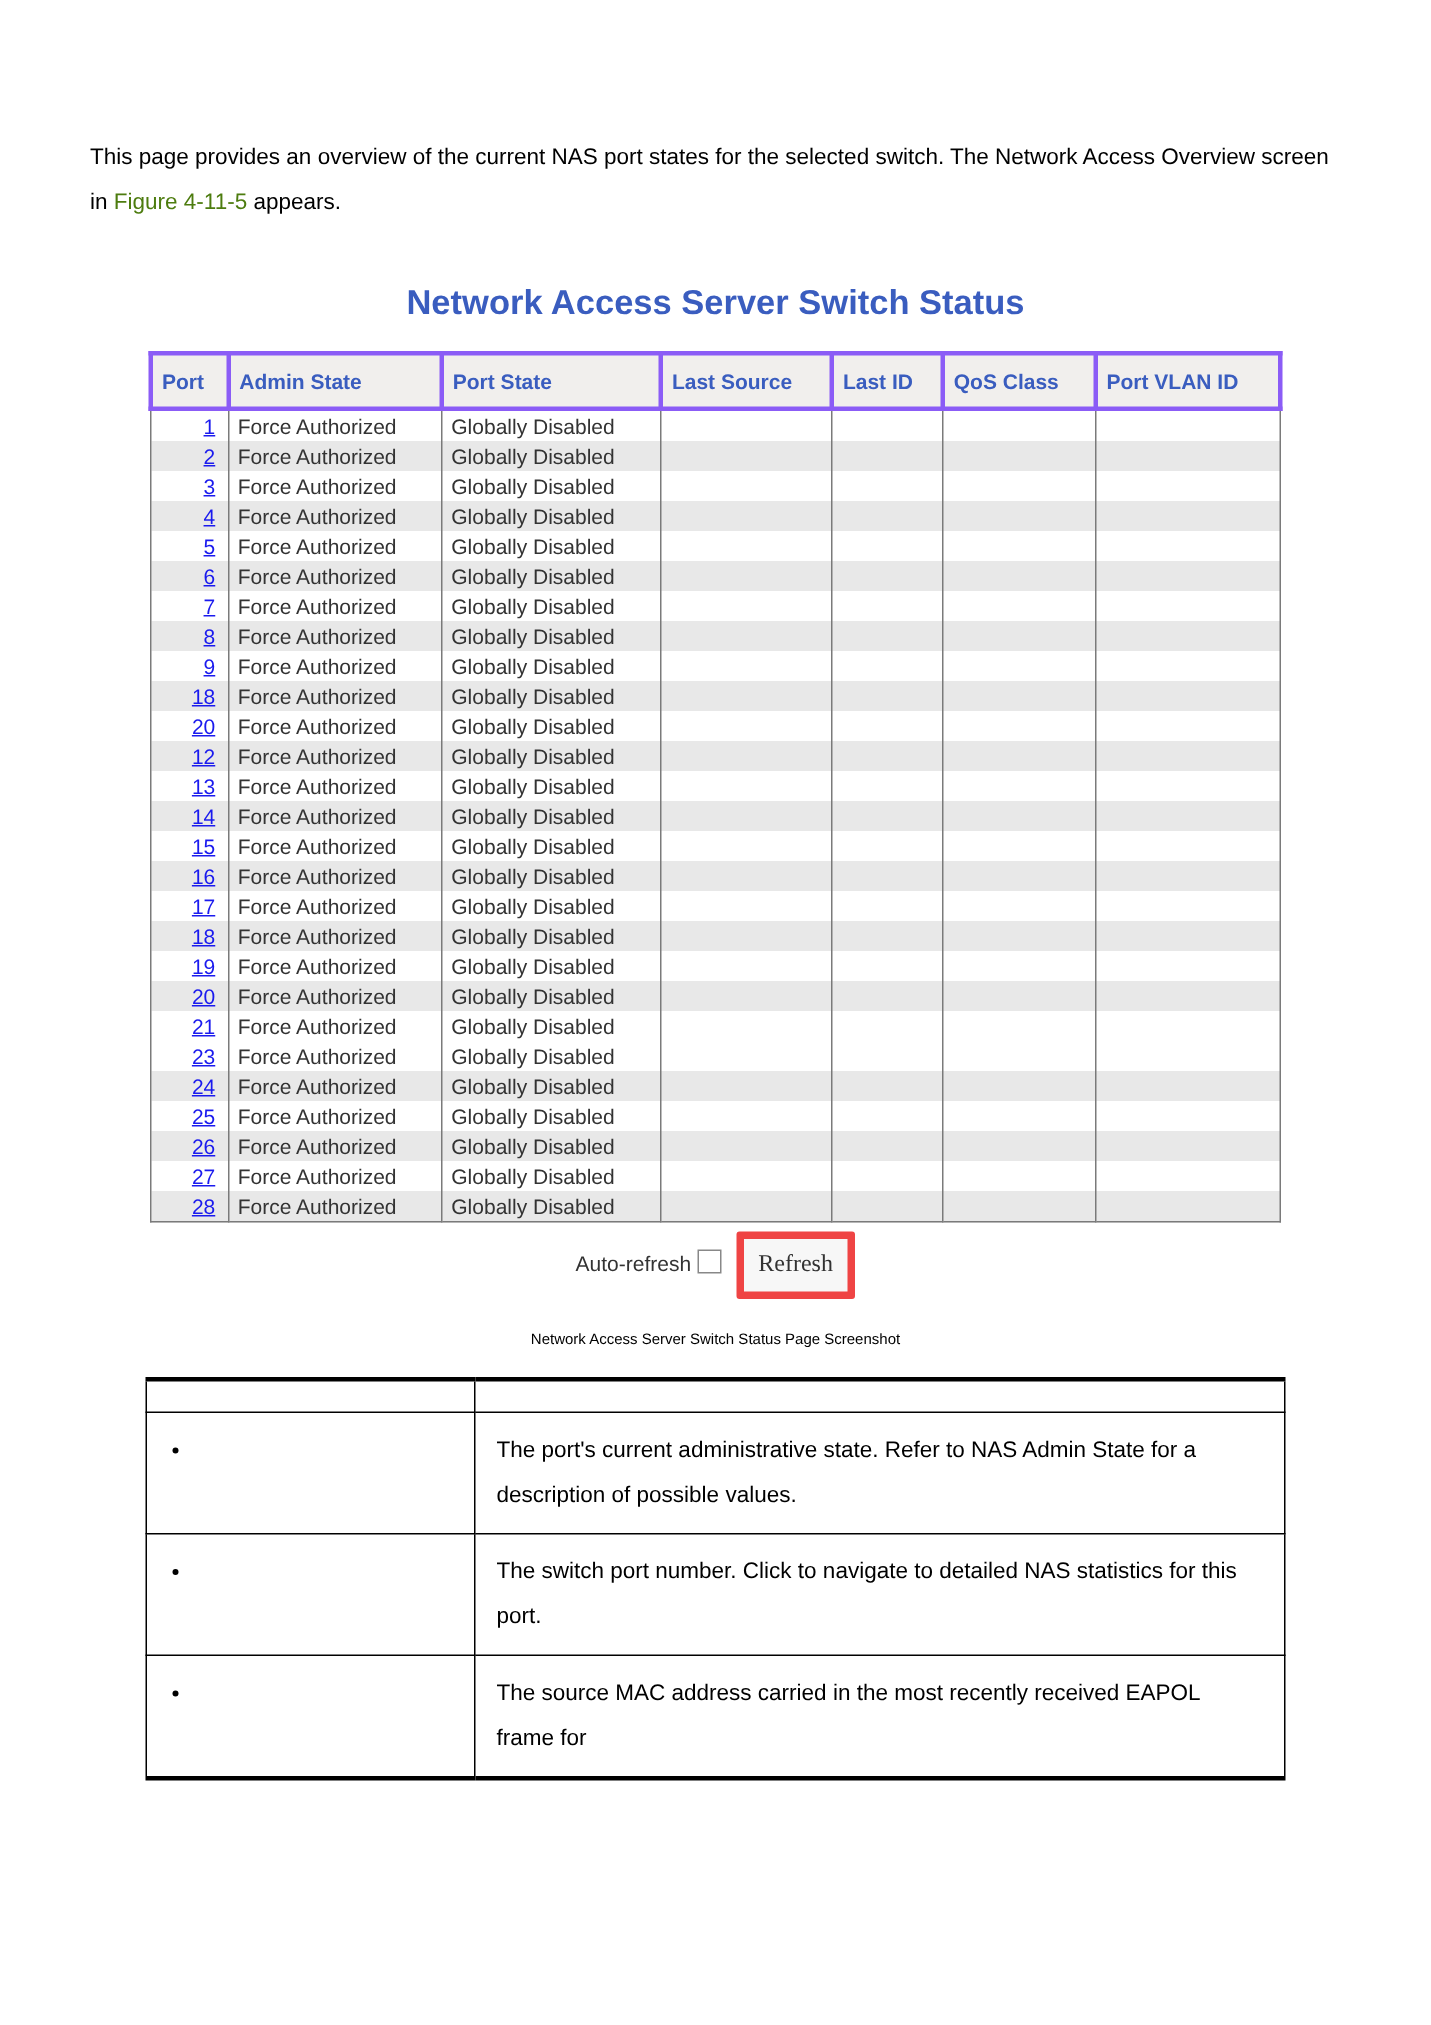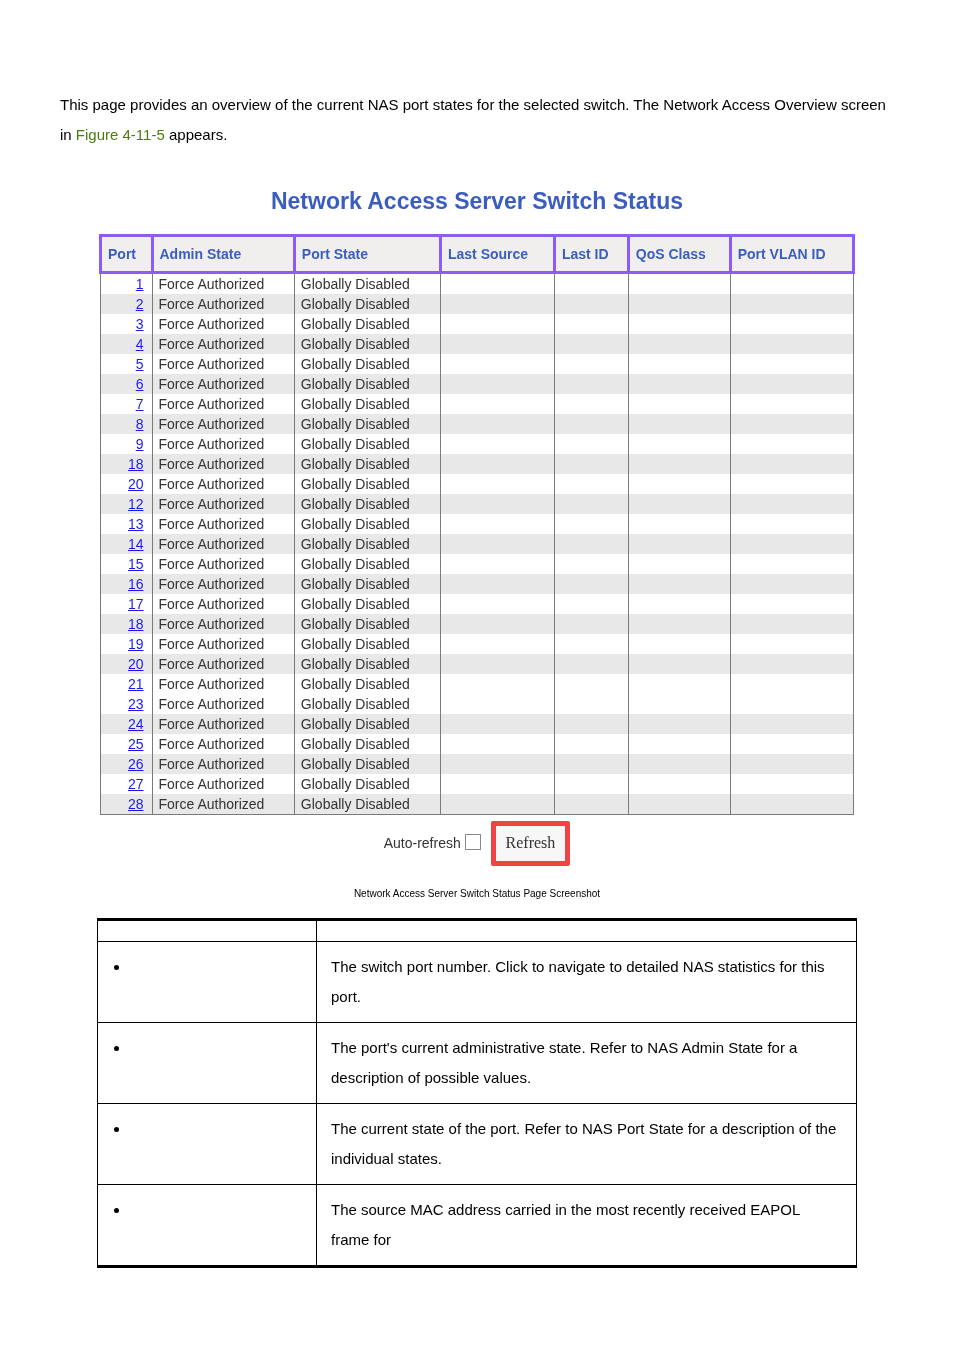--- a/index.html
+++ b/index.html
@@ -414,37 +414,29 @@
         <th></th>
       </tr>
     </thead>
     <tbody id="fields-body">
         <tr>
           <td>
             <ul class="bullet">
               <li></li>
             </ul>
           </td>
-          <td>The switch port number. Click to navigate to detailed NAS statistics for this port.</td>
-        </tr>
-        <tr>
-          <td>
-            <ul class="bullet">
-              <li></li>
-            </ul>
-          </td>
           <td>The port's current administrative state. Refer to NAS Admin State for a description of possible values.</td>
         </tr>
         <tr>
           <td>
             <ul class="bullet">
               <li></li>
             </ul>
           </td>
-          <td>The current state of the port. Refer to NAS Port State for a description of the individual states.</td>
+          <td>The switch port number. Click to navigate to detailed NAS statistics for this port.</td>
         </tr>
         <tr>
           <td>
             <ul class="bullet">
               <li></li>
             </ul>
           </td>
           <td>The source MAC address carried in the most recently received EAPOL frame for</td>
         </tr>
       </tbody>

